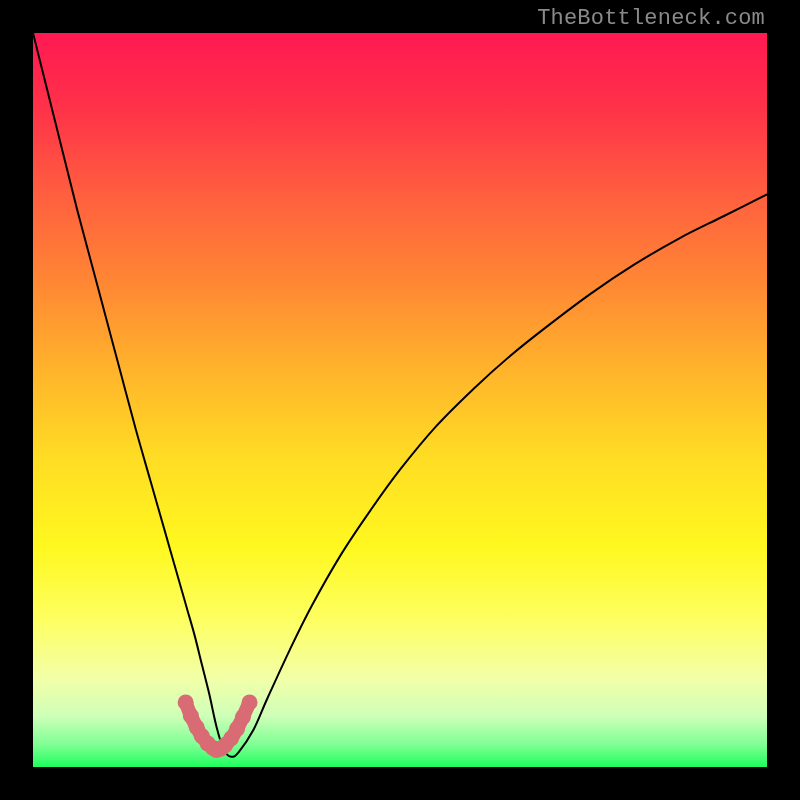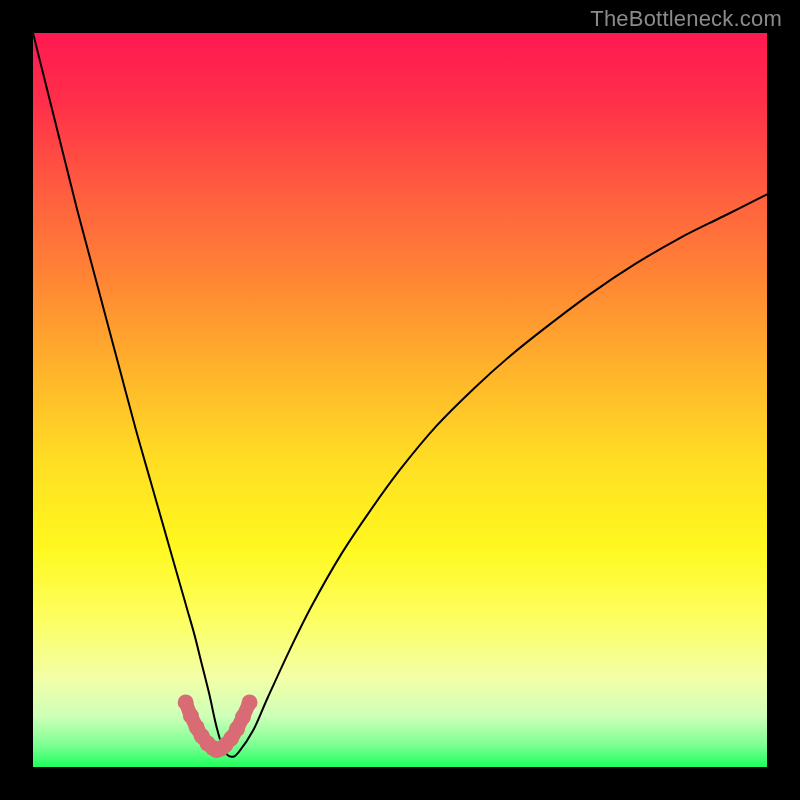--- a/index.html
+++ b/index.html
@@ -21,25 +21,26 @@
     position: absolute;
     top: 33px;
     left: 33px;
     width: 734px;
     height: 734px;
     overflow: hidden;
   }
   .watermark {
     position: absolute;
     top: 6px;
-    right: 18px;
+    right: 35px;
     font-size: 22px;
     font-weight: 500;
     color: #8a8a8a;
     letter-spacing: 0.2px;
+    font-family: Liberation Mono, monospace;
   }
   svg { display: block; }
 </style>
 </head>
 <body>
 
 <div class="frame">
   <div class="watermark">TheBottleneck.com</div>
   <div class="plot">
     <svg id="chart-svg" width="734" height="734" viewBox="0 0 734 734" preserveAspectRatio="none">

